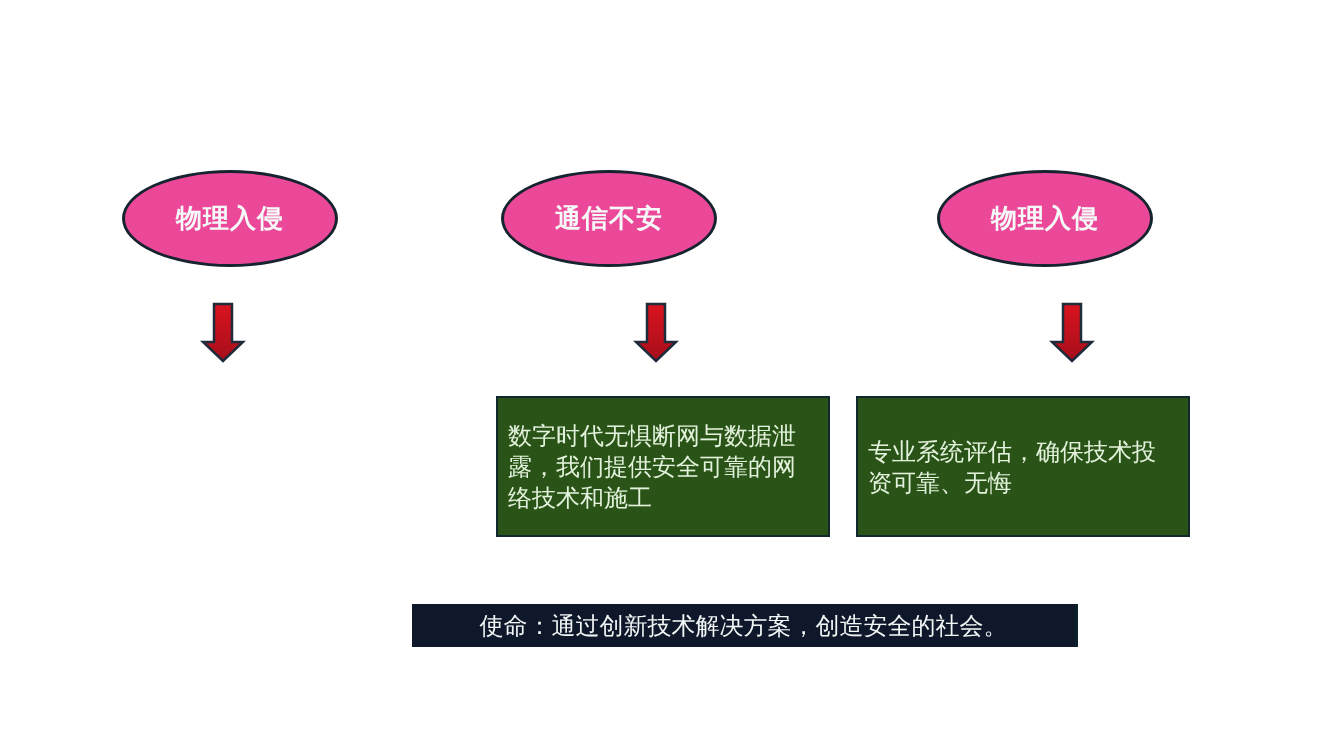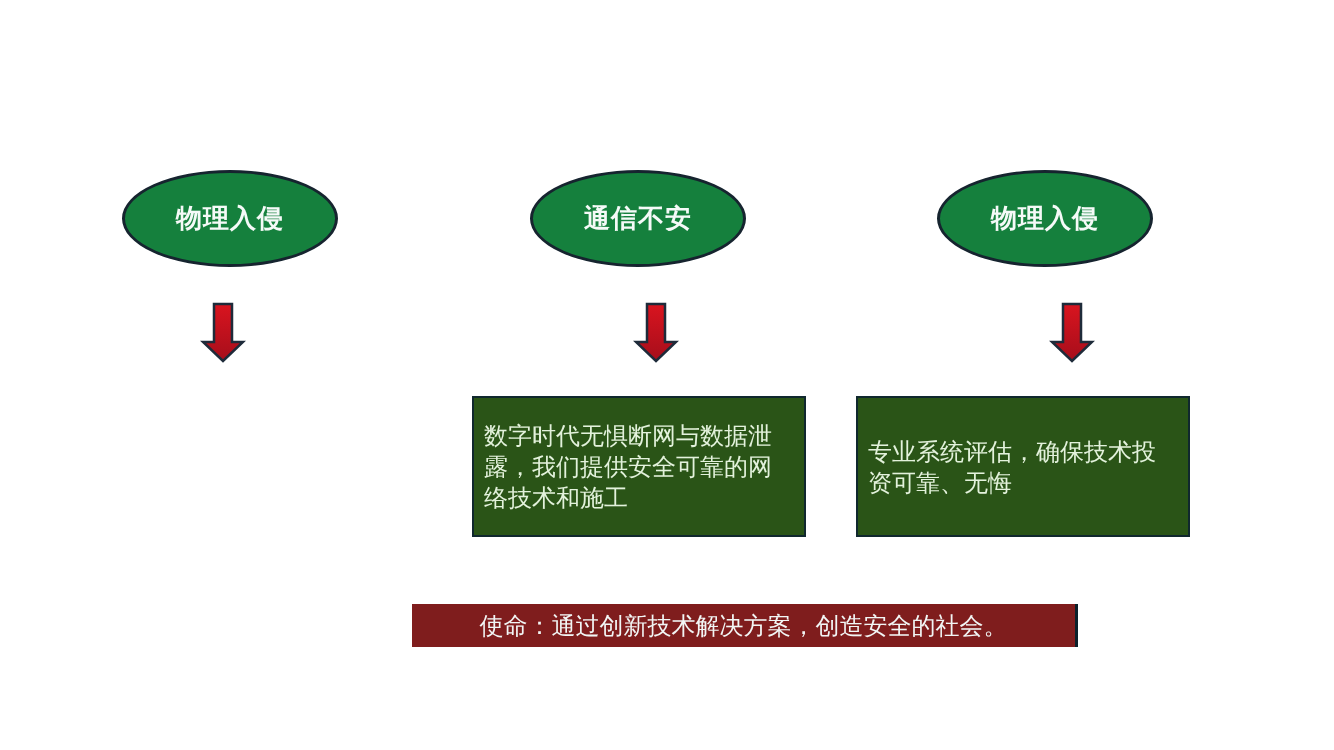--- a/index.html
+++ b/index.html
@@ -17,35 +17,35 @@
   }
 
   
   .ellipse {
     position: absolute;
     width: 216px;
     height: 97px;
     top: 170px;
     border: 3px solid #16242f;
     border-radius: 50%;
-    background: #15803d;
+    background: #ec4899;
     display: flex;
     align-items: center;
     justify-content: center;
     box-sizing: border-box;
   }
   .ellipse .topic-label {
     color: #f5faf8;
     font-size: 26px;
     font-weight: bold;
     letter-spacing: 1px;
     white-space: nowrap;
   }
   .ellipse-1 { left: 122px; }
-  .ellipse-2 { left: 530px; justify-content: center; }
+  .ellipse-2 { left: 501px; justify-content: center; }
   .ellipse-3 { left: 937px; }
 
   
   .arrow {
     position: absolute;
     top: 302px;
     width: 46px;
     height: 62px;
   }
   .arrow-1 { left: 200px; }
@@ -65,31 +65,31 @@
     align-items: center;
     padding: 0 10px;
   }
   .desc-box .desc-text {
     color: #e3f2dc;
     font-size: 24px;
     line-height: 31px;
     text-align: left;
   }
   .box-1 { left: 63px; }
-  .box-2 { left: 472px; }
+  .box-2 { left: 496px; }
   .box-3 { left: 856px; }
 
   
   .mission-banner {
     position: absolute;
     left: 412px;
     top: 604px;
     width: 666px;
     height: 43px;
-    background: #7f1d1d;
+    background: #0f172a;
     border-right: 3px solid #0b212b;
     box-sizing: border-box;
     display: flex;
     align-items: center;
     justify-content: center;
   }
   .mission-banner .mission-text {
     color: #f2f6f5;
     font-size: 24px;
     white-space: nowrap;

